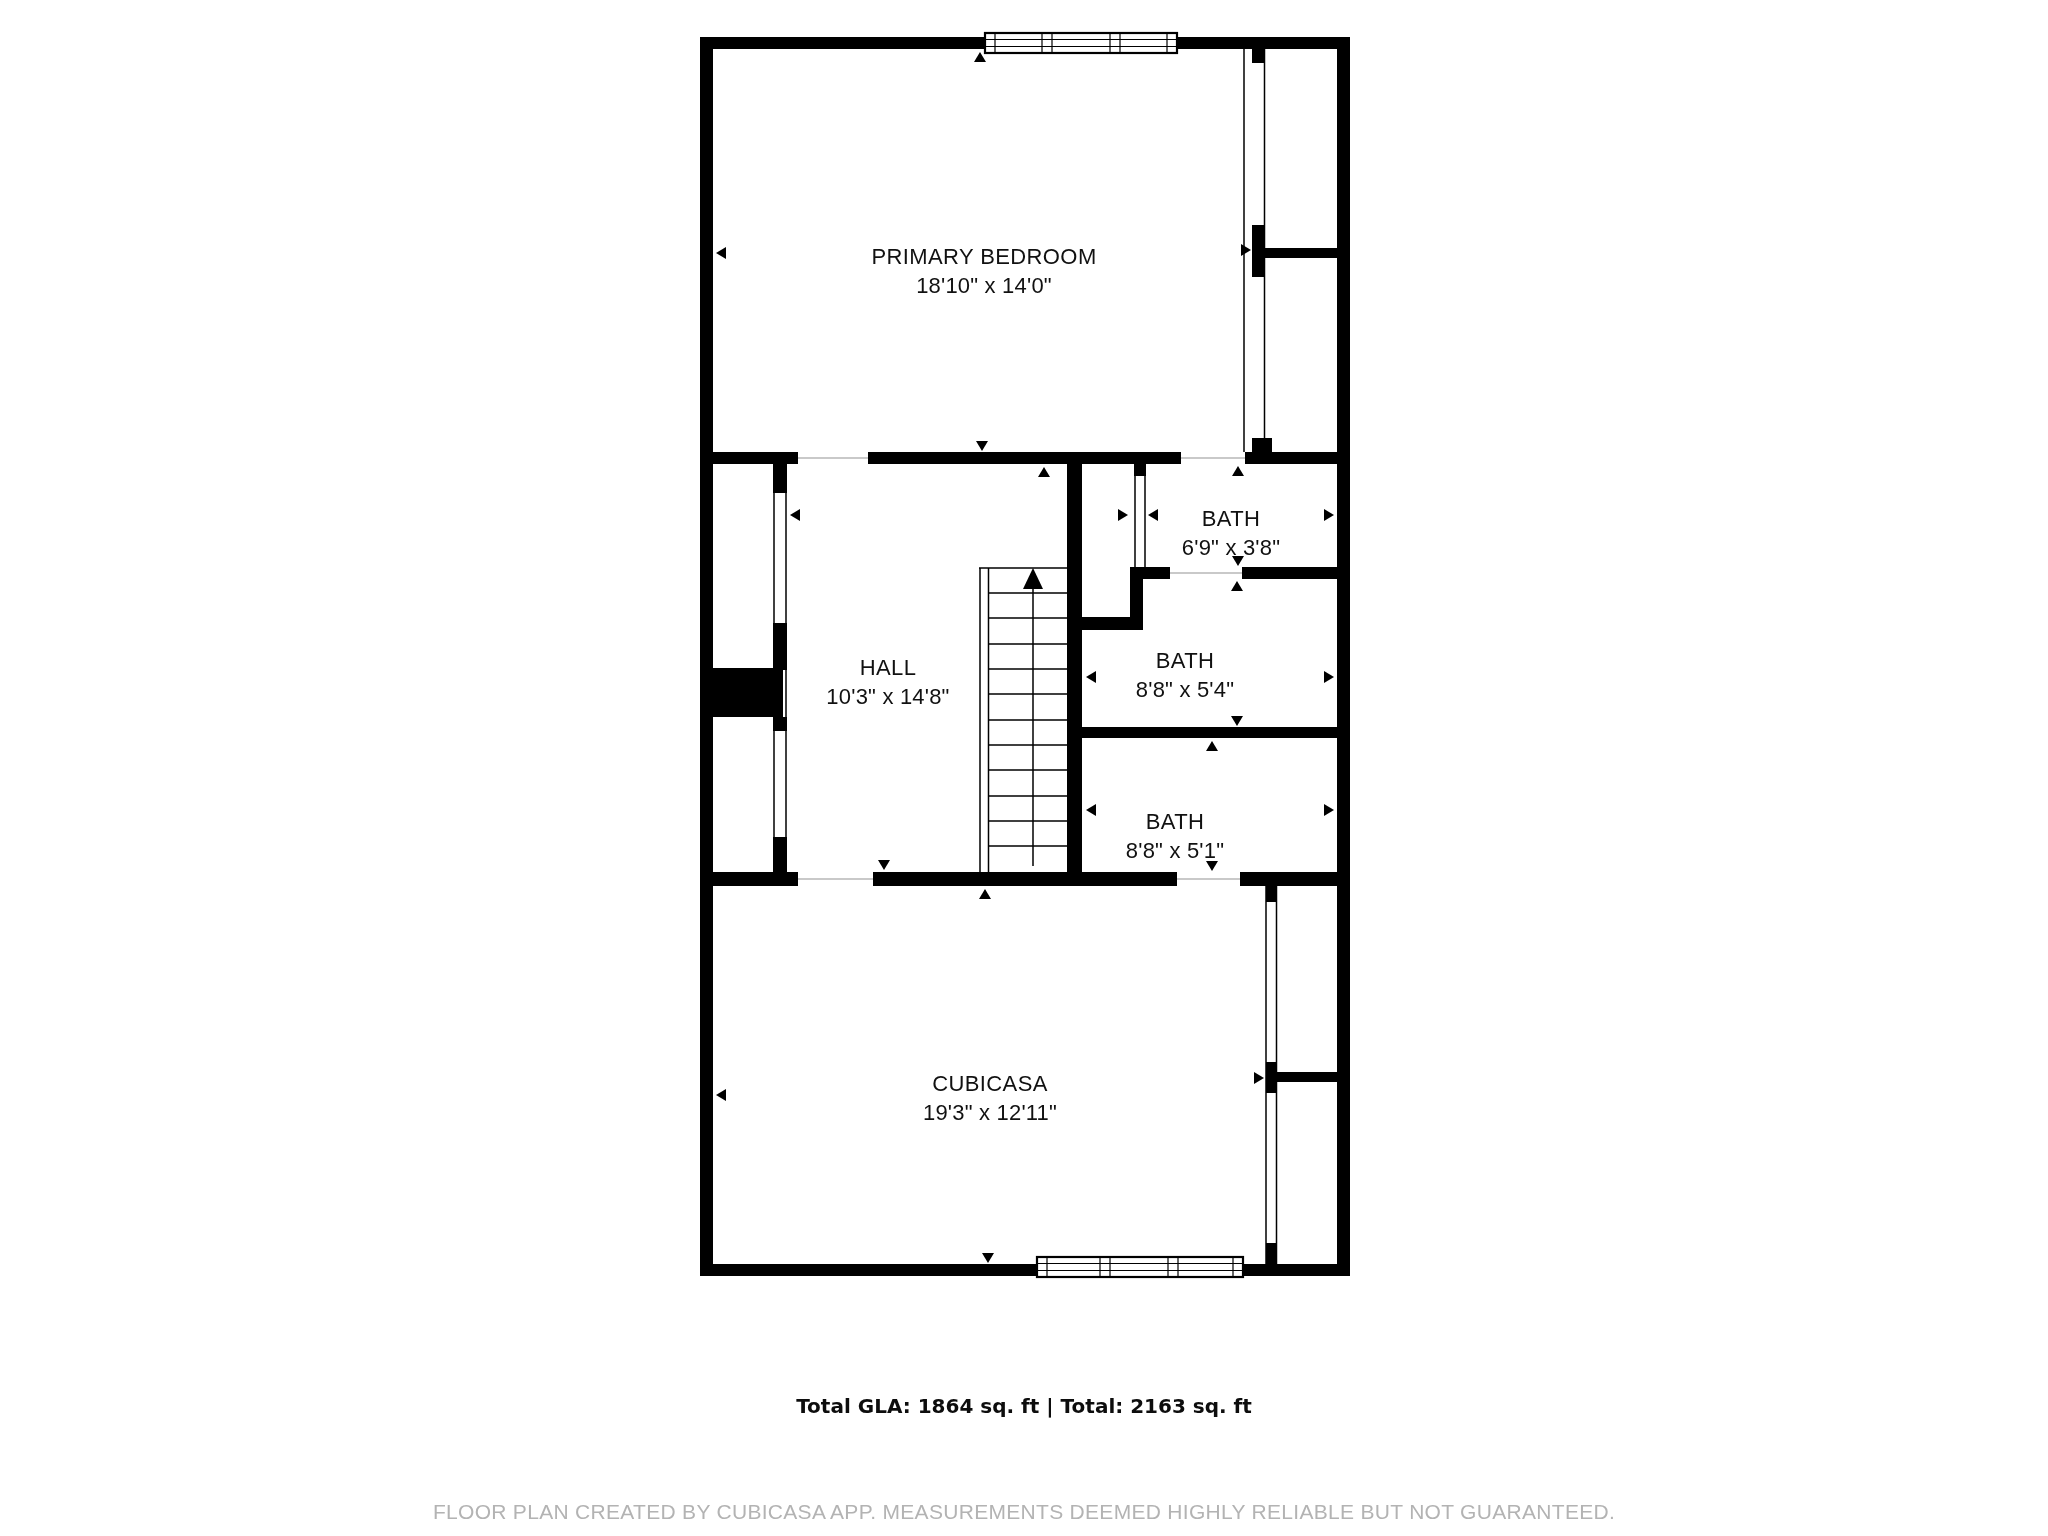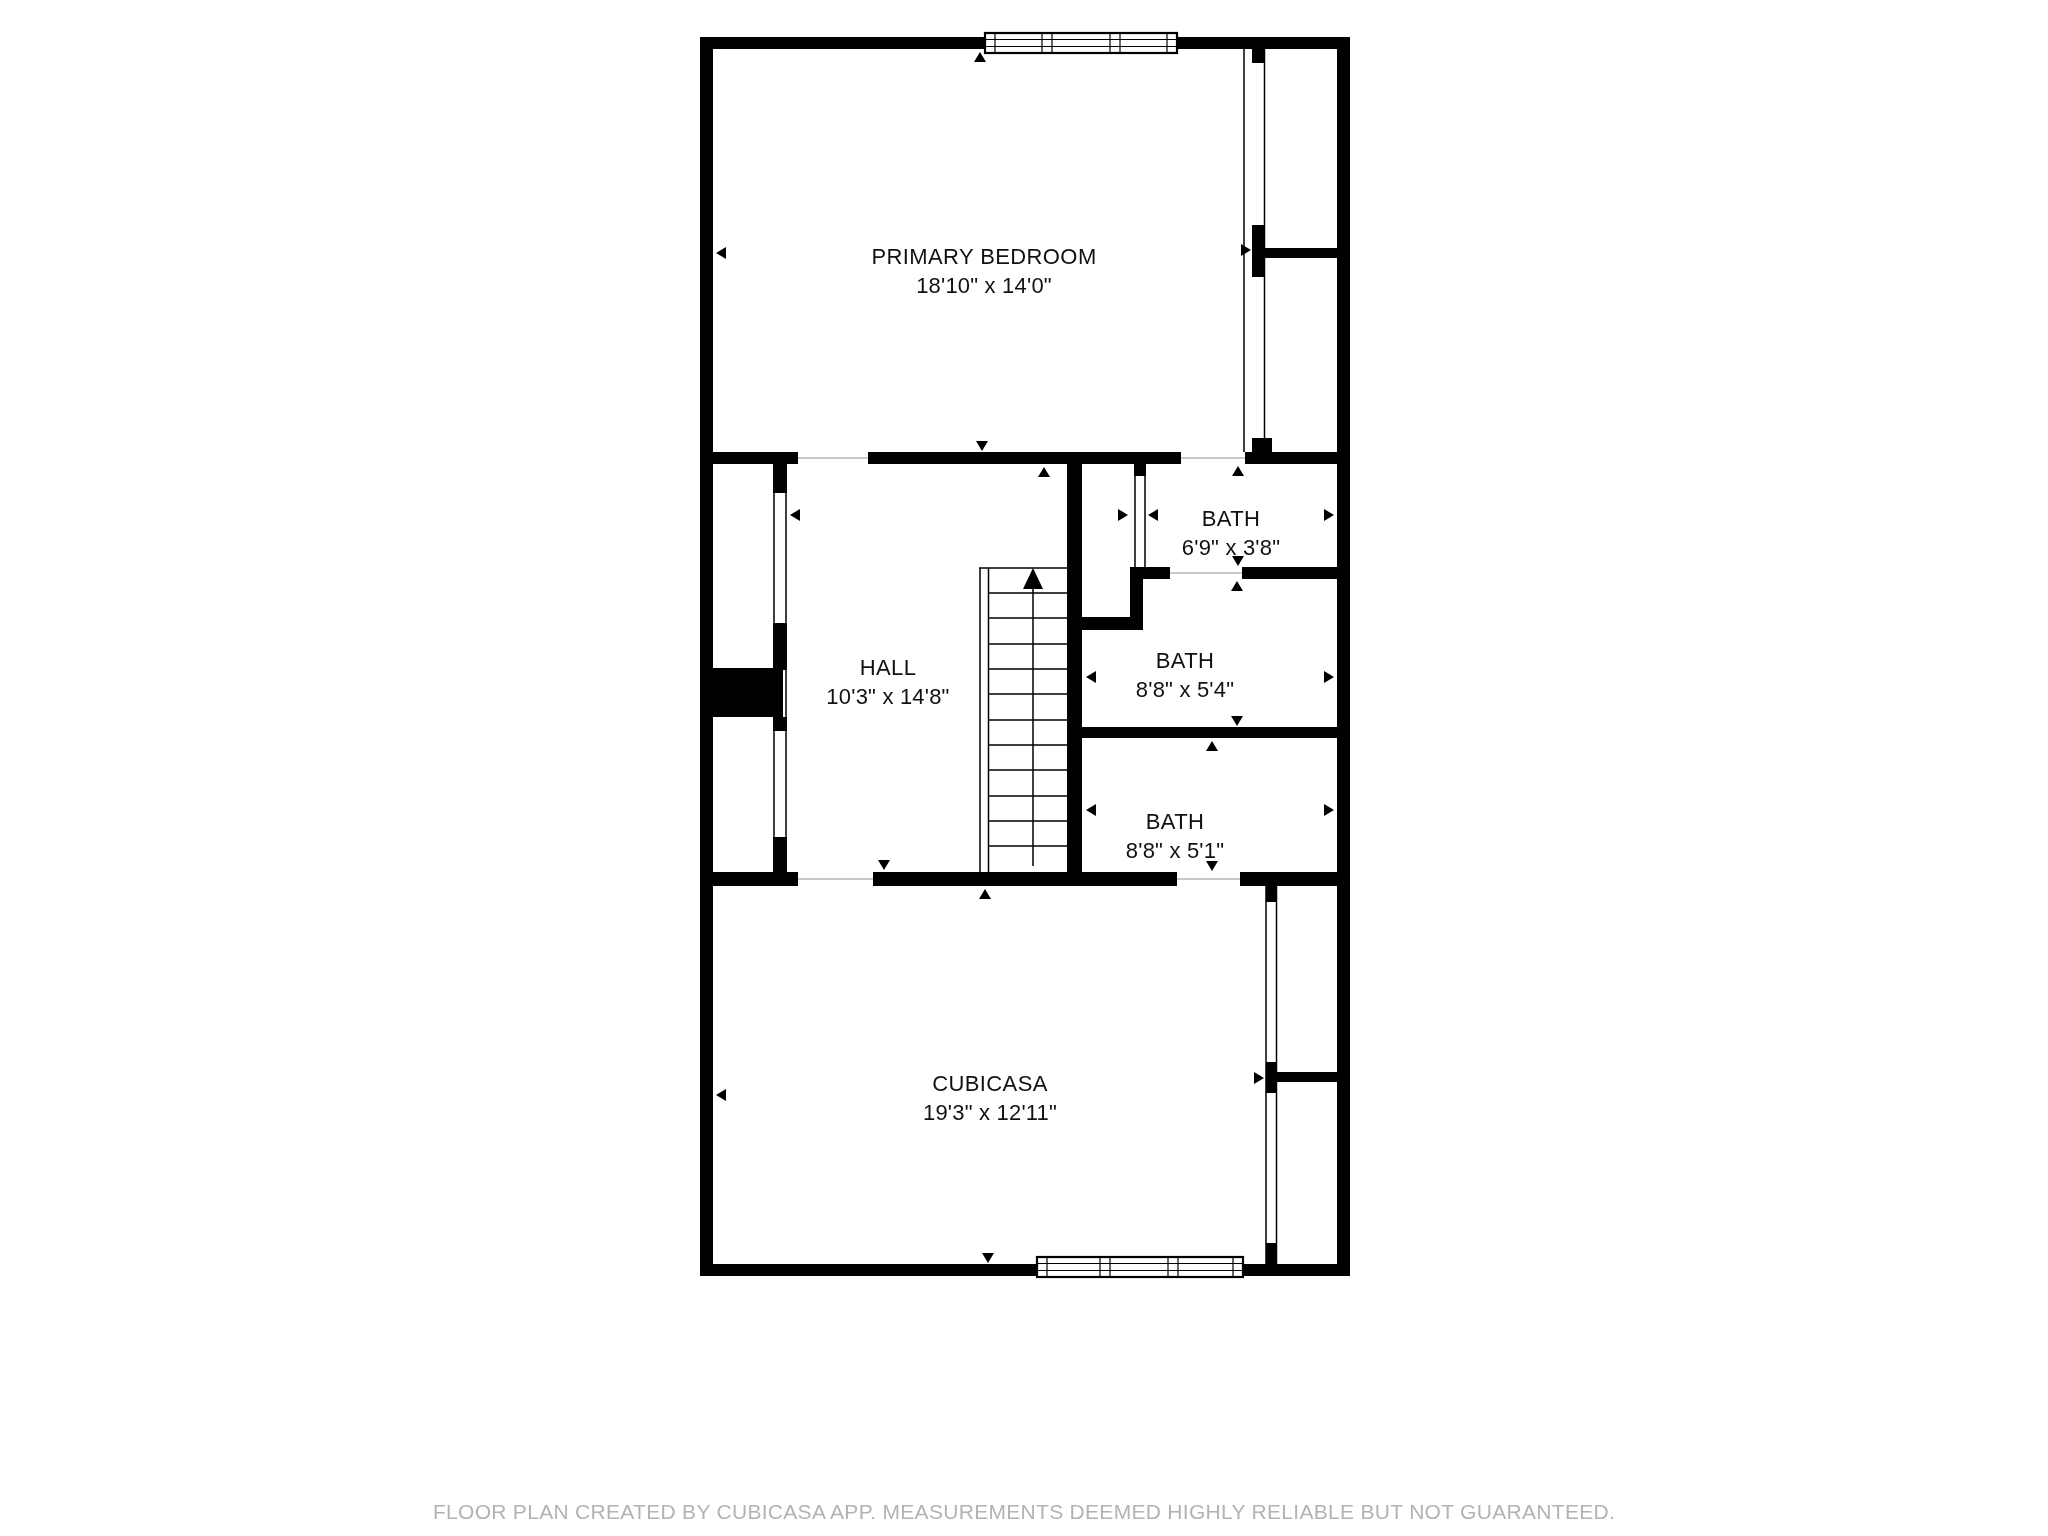--- a/index.html
+++ b/index.html
@@ -219,17 +219,18 @@
   <div class="room-label" style="left:1175px;top:836px;">
     <div>BATH</div>
     <div class="dims">8'8" x 5'1"</div>
   </div>
   <div class="room-label" style="left:990px;top:1098px;">
     <div>CUBICASA</div>
     <div class="dims">19'3" x 12'11"</div>
   </div>
 
   <div class="summary">
+    <div class="total">Total GLA: 1864 sq. ft | Total: 2163 sq. ft</div>
   </div>
 
   <div class="disclaimer">FLOOR PLAN CREATED BY CUBICASA APP. MEASUREMENTS DEEMED HIGHLY RELIABLE BUT NOT GUARANTEED.</div>
 
 </div>
 
 </body></html>

